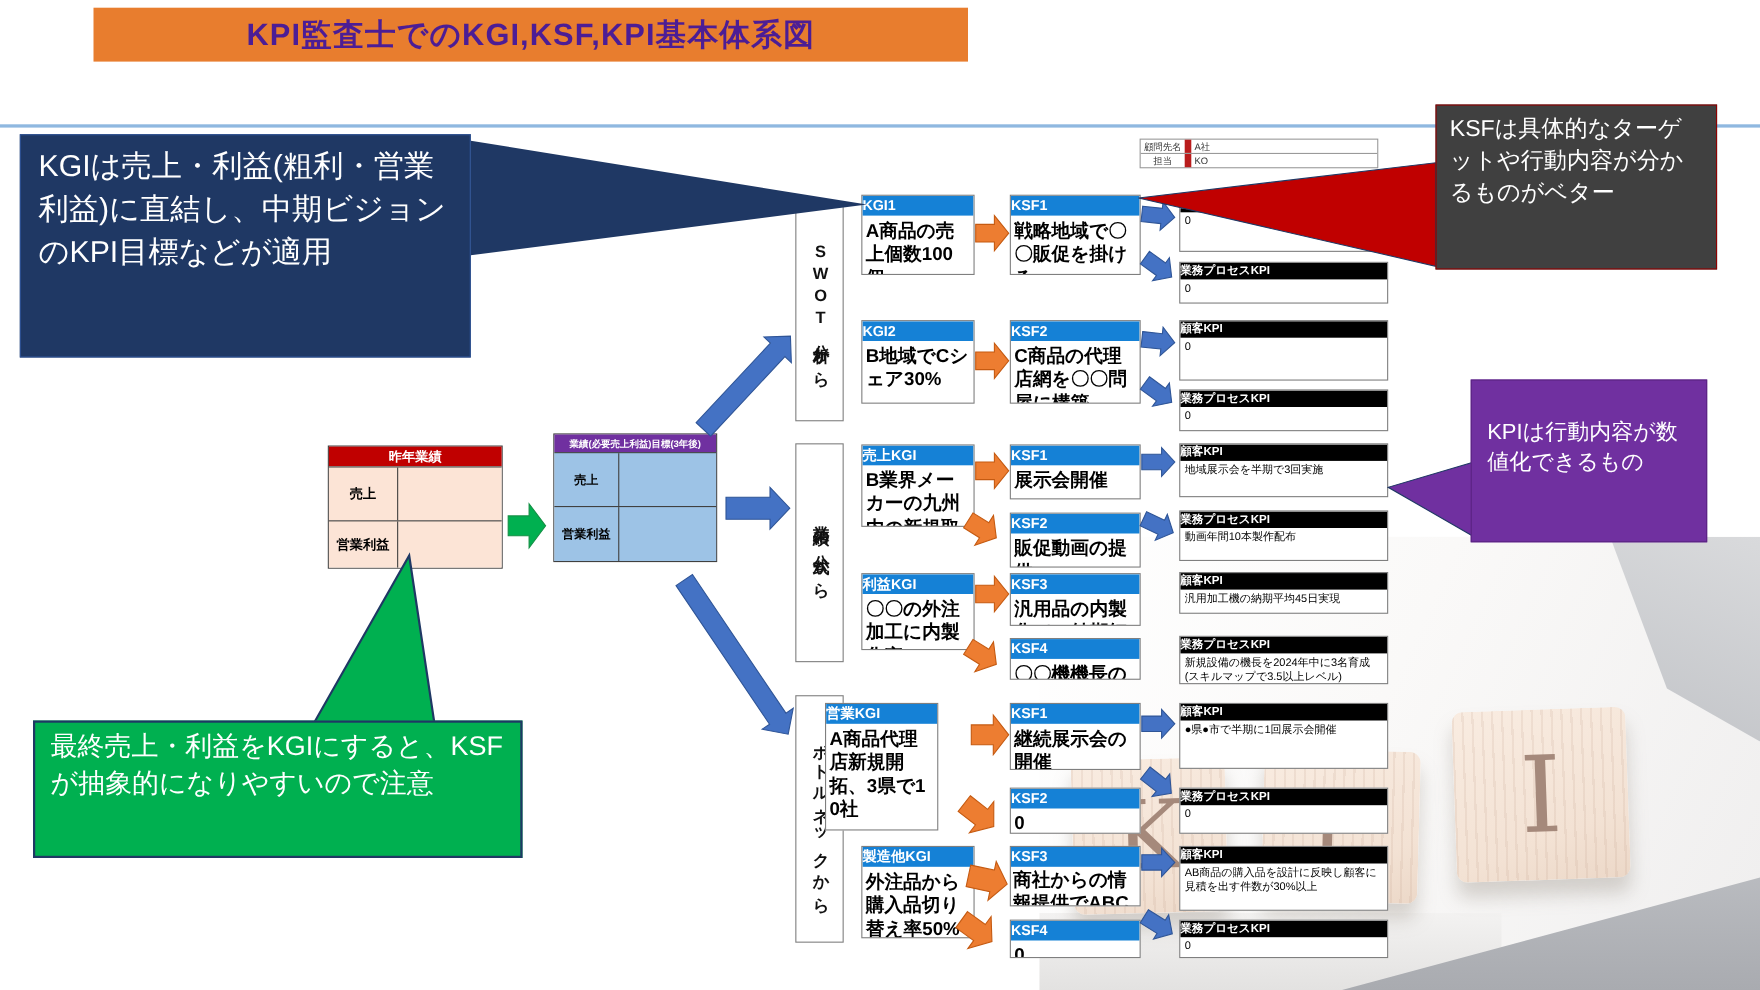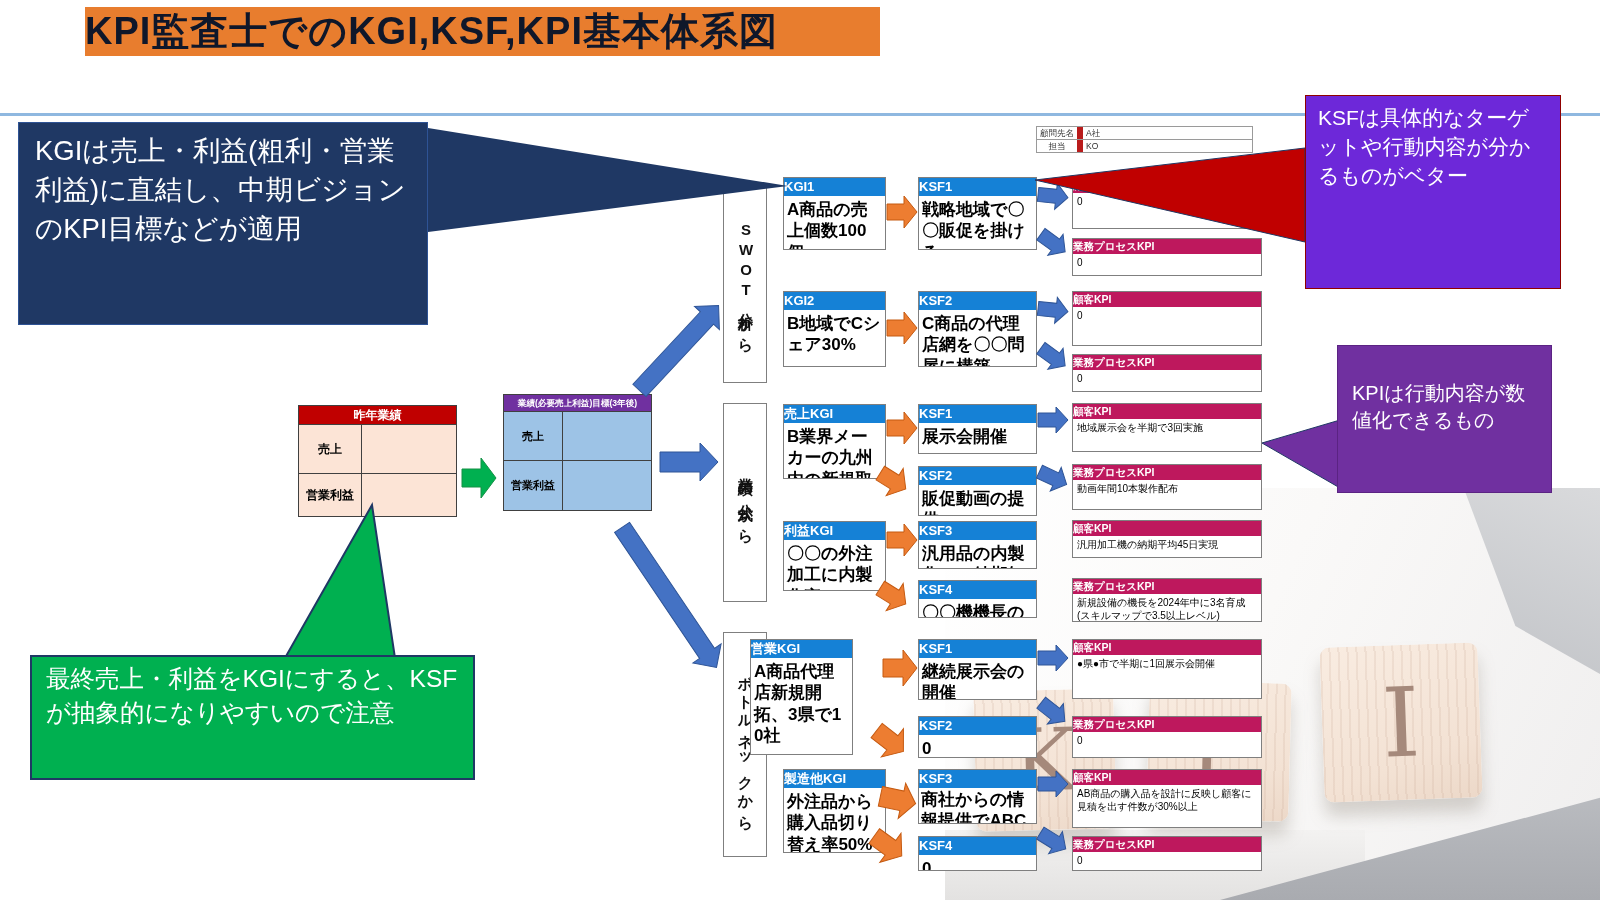--- a/index.html
+++ b/index.html
@@ -7,42 +7,42 @@
     width:1600px;height:900px;overflow:hidden;background:#ffffff;
     font-family:"Liberation Sans","DejaVu Sans",sans-serif;
     -webkit-font-smoothing:antialiased;
   }
   #stage{position:relative;width:1600px;height:900px;background:#fff;}
   .abs{position:absolute;box-sizing:border-box;}
 
   
   .main-title{
     left:85px;top:7px;width:795px;height:49px;background:#E87D2E;
-    color:#0f172a;font-size:38px;font-weight:bold;line-height:49px;
+    color:#4c1d95;font-size:28px;font-weight:bold;text-align:center;line-height:49px;
     z-index:4;letter-spacing:1px;
   }
   .diagram-bar{
     left:295px;top:89px;width:958px;height:24px;background:#1581D6;
     color:#FFFF00;font-size:17px;font-weight:bold;text-align:center;line-height:24px;
     z-index:2;letter-spacing:1px;
   }
   .hline{left:0;top:113px;width:1600px;height:3px;background:#8FB8E0;z-index:1;}
 
   
   .client-table{left:1036px;top:126px;width:217px;z-index:2;background:#fff;border:1px solid #9a9a9a;font-size:8.5px;color:#333;}
   .client-row{display:flex;border-bottom:1px solid #9a9a9a;height:12px;line-height:12px;}
   .client-row:last-child{border-bottom:none;}
   .client-label{width:40px;border-right:6px solid #b91c1c;text-align:center;flex:none;}
   .client-value{padding-left:3px;flex:1;}
 
   
   .callout{color:#fff;z-index:6;}
   .callout-navy{left:18px;top:122px;width:410px;height:203px;background:#1F3864;border:1px solid #2e5395;
     font-size:27.5px;line-height:1.42;padding:8px 16px;}
-  .callout-red{left:1305px;top:95px;width:256px;height:194px;background:#6d28d9;border:1px solid #8f0000;
+  .callout-red{left:1305px;top:95px;width:256px;height:150px;background:#404040;border:1px solid #8f0000;
     font-size:21px;line-height:1.38;padding:8px 12px;}
   .callout-purple{left:1337px;top:345px;width:215px;height:148px;background:#7030A0;border:1px solid #5b2383;
     font-size:20px;line-height:1.35;padding:34px 6px 6px 14px;}
   .callout-green{left:30px;top:655px;width:445px;height:125px;background:#00B050;border:2px solid #1F3864;
     font-size:24.5px;line-height:1.4;padding:5px 14px;}
 
   
   .mini-table{z-index:2;border:1px solid #404040;background:#fff;}
   .mini-title{color:#fff;font-weight:bold;text-align:center;}
   .mini-row{display:flex;border-top:1px solid #404040;}
@@ -67,21 +67,21 @@
     z-index:2;background:#fff;border:1px solid #7f7f7f;
     writing-mode:vertical-rl;text-orientation:upright;
     font-size:15px;font-weight:600;letter-spacing:3px;color:#111;
     display:flex;align-items:center;justify-content:center;
   }
 
   
   .dbox{position:absolute;background:#fff;border:1px solid #7f7f7f;box-sizing:border-box;z-index:2;overflow:hidden;}
   .hd{color:#fff;font-weight:bold;}
   .hd-blue{background:#1581D6;height:18px;line-height:18px;font-size:13px;}
-  .hd-green{background:#be185d;height:15px;line-height:15px;font-size:10.5px;}
+  .hd-green{background:#000000;height:15px;line-height:15px;font-size:10.5px;}
   .bd{color:#000;word-break:break-all;}
   .bd-kgi{font-size:17px;font-weight:bold;line-height:1.25;padding:3px 3px;}
   .bd-kpi{font-size:10px;line-height:1.3;padding:2px 4px;}
 
   svg.layer{position:absolute;left:0;top:0;z-index:3;pointer-events:none;}
   svg.tails{z-index:5;}
 
   
   .photo{left:945px;top:488px;width:655px;height:412px;z-index:0;
     background:linear-gradient(115deg,#ffffff 0%,#faf9f8 45%,#efeeee 100%);}

